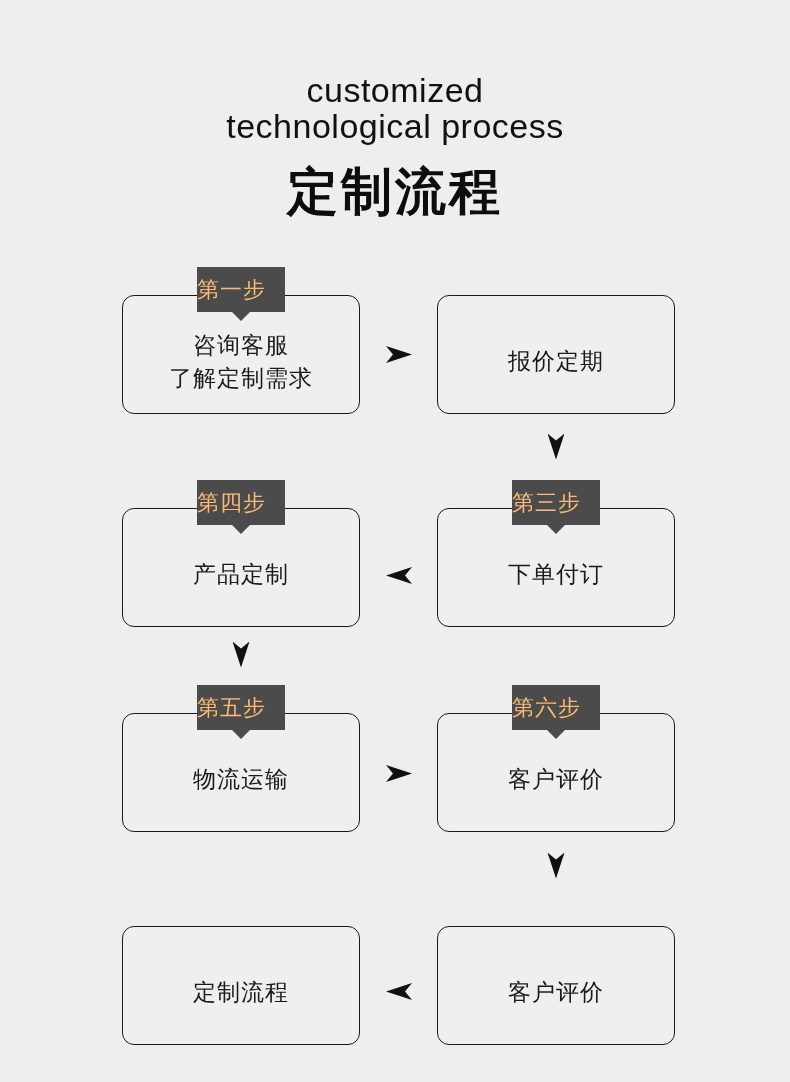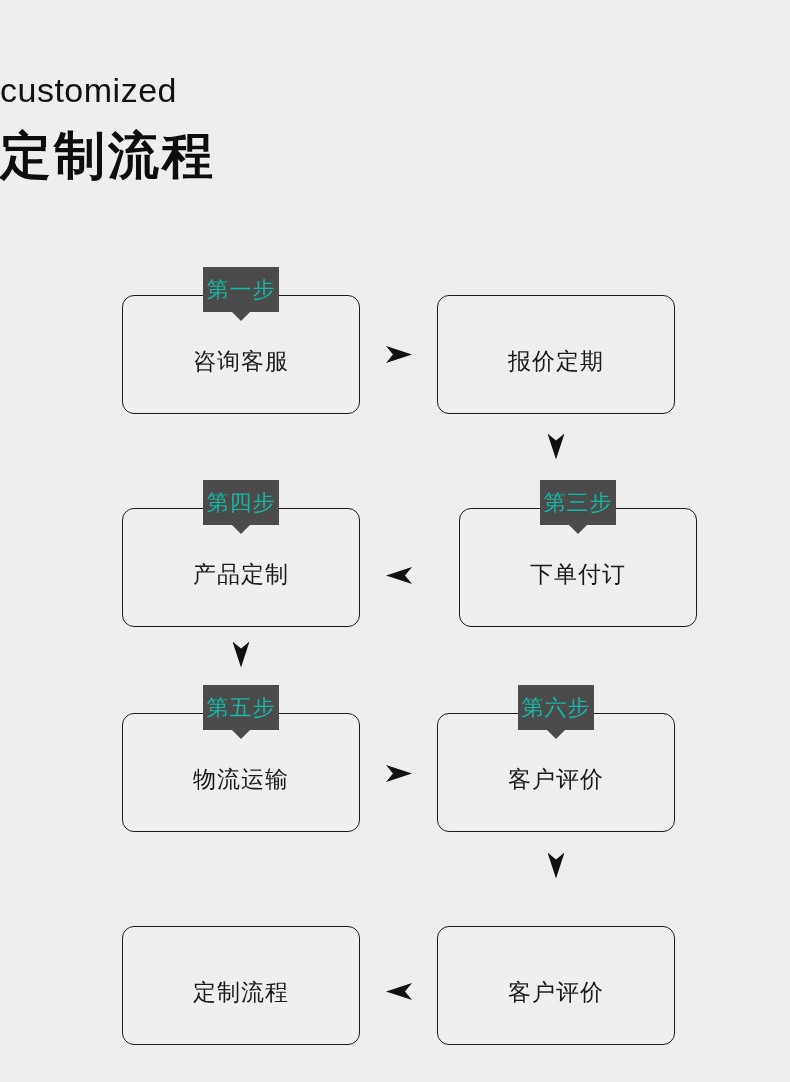--- a/index.html
+++ b/index.html
@@ -12,20 +12,21 @@
     position: relative;
     overflow: hidden;
   }
 
   
   .header {
     position: absolute;
     top: 72px;
     left: 0;
     width: 790px;
+    text-align: center;
   }
   .title-en {
     font-size: 34px;
     line-height: 36px;
     font-weight: 500;
     color: #111;
     letter-spacing: 0.5px;
   }
   .title-cn {
     margin-top: 20px;
@@ -46,21 +47,21 @@
     background: #efefef;
     box-sizing: border-box;
     display: flex;
     flex-direction: column;
     align-items: center;
     justify-content: center;
     padding-top: 14px;
   }
   .s1 { left: 122px; top: 295px; }
   .s2 { left: 437px; top: 295px; }
-  .s3 { left: 437px; top: 508px; margin-left: 22px; }
+  .s3 { left: 437px; top: 508px; }
   .s4 { left: 122px; top: 508px; }
   .s5 { left: 122px; top: 713px; }
   .s6 { left: 437px; top: 713px; }
   .s7 { left: 437px; top: 926px; }
   .s8 { left: 122px; top: 926px; }
 
   .step-line {
     display: block;
     font-size: 23px;
     line-height: 33px;
@@ -68,27 +69,26 @@
     text-align: center;
     color: #1a1a1a;
   }
   .step-line:empty { display: none; }
 
   .badge {
     position: absolute;
     left: 50%;
     top: -29px;
     transform: translateX(-50%);
-    width: 76px;
+    width: 88px;
     height: 45px;
     background: #4b4b4b;
-    color: #14b8a6;
+    color: #fdba74;
     display: flex;
     align-items: center;
-    justify-content: center;
     z-index: 2;
   }
   .badge-label {
     font-size: 22px;
     letter-spacing: 1px;
   }
   .badge::after {
     content: "";
     position: absolute;
     top: 100%;
@@ -116,29 +116,31 @@
   .a5 { left: 386px; top: 765px; }                              
   .a6 { left: 543px; top: 857px; transform: rotate(90deg); }    
   .a7 { left: 386px; top: 983px; transform: scaleX(-1); }       
 </style>
 </head>
 <body>
 
 <div class="header">
   <div class="title-en">
     <div>customized</div>
+    <div>technological process</div>
   </div>
   <div class="title-cn">定制流程</div>
 </div>
 
 <div class="step s1">
   <div class="badge">
     <span class="badge-label">第一步</span>
   </div>
   <span class="step-line">咨询客服</span>
+  <span class="step-line">了解定制需求</span>
 </div>
 
 <div class="step s2">
   <span class="step-line">报价定期</span>
 
 </div>
 
 <div class="step s3">
   <div class="badge">
     <span class="badge-label">第三步</span>

